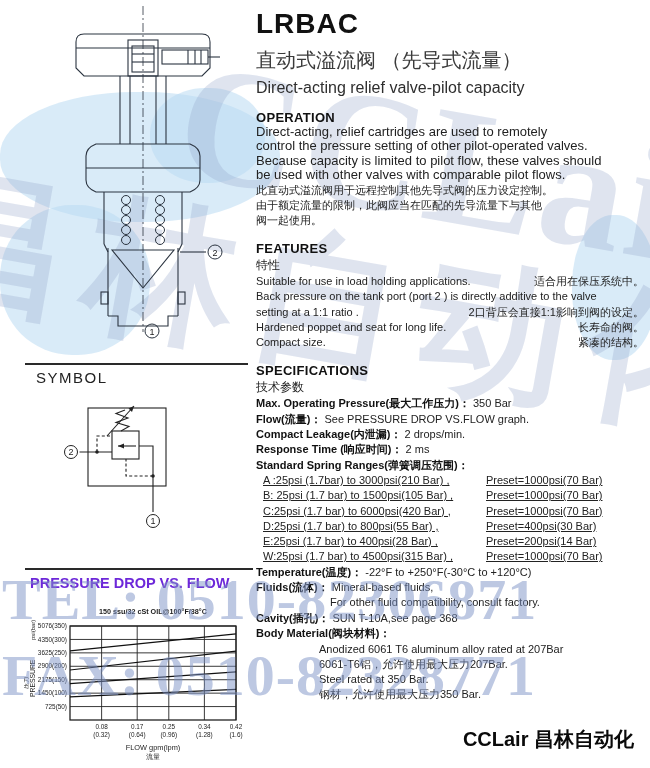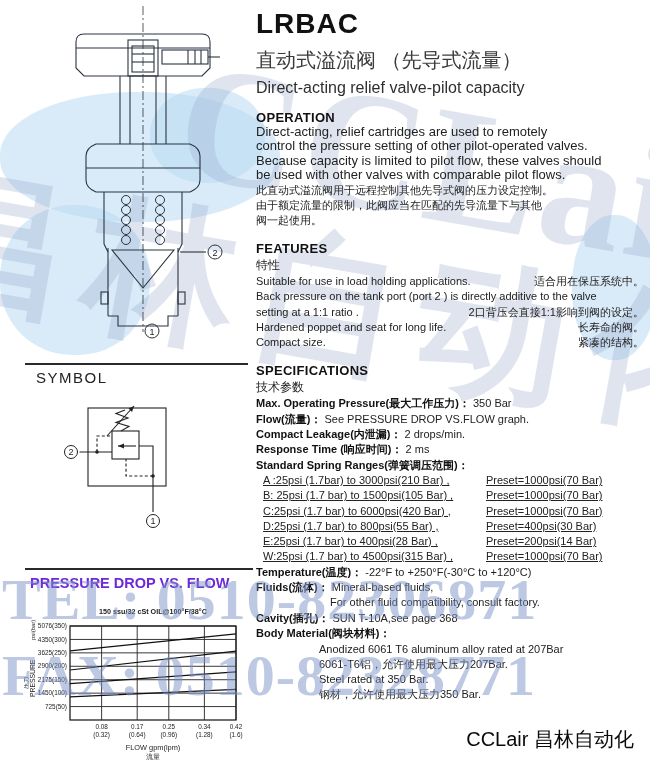--- a/index.html
+++ b/index.html
@@ -41,21 +41,21 @@
   .bodyline { font-size:13px; line-height:14.4px; color:#222; }
   .zhline   { font-size:11px; line-height:15.2px; color:#222; }
   .feat-row { display:flex; justify-content:space-between; font-size:11px; line-height:15.2px; color:#222; }
   .spec-row { font-size:11px; line-height:15.4px; color:#222; }
   .spec-row b { font-weight:bold; color:#111; }
   .spec-row.indent { padding-left:74px; }
   .spring-row { display:flex; font-size:11px; line-height:15.2px; padding-left:7px; color:#222;text-decoration:underline; }
   .spring-range { flex:0 0 223px; }
   .bm-line  { font-size:11px; line-height:15.2px; padding-left:63px; color:#222; }
 
-  #footer-brand { position:absolute; right:16px; top:726px; font-size:20px; font-weight:normal; color:#0a0a0a; z-index:7; }
+  #footer-brand { position:absolute; right:16px; top:726px; font-size:20px; font-weight:bold; color:#0a0a0a; z-index:7; }
 
   svg text { font-family:"Liberation Sans", sans-serif; fill:#1c1c1c; }
 </style>
 </head>
 <body>
 
 <div id="page">
 
   <div class="blob" style="left:0; top:92px; width:280px; height:130px;"></div>
   <div class="blob" style="left:0; top:205px; width:150px; height:150px;"></div>

